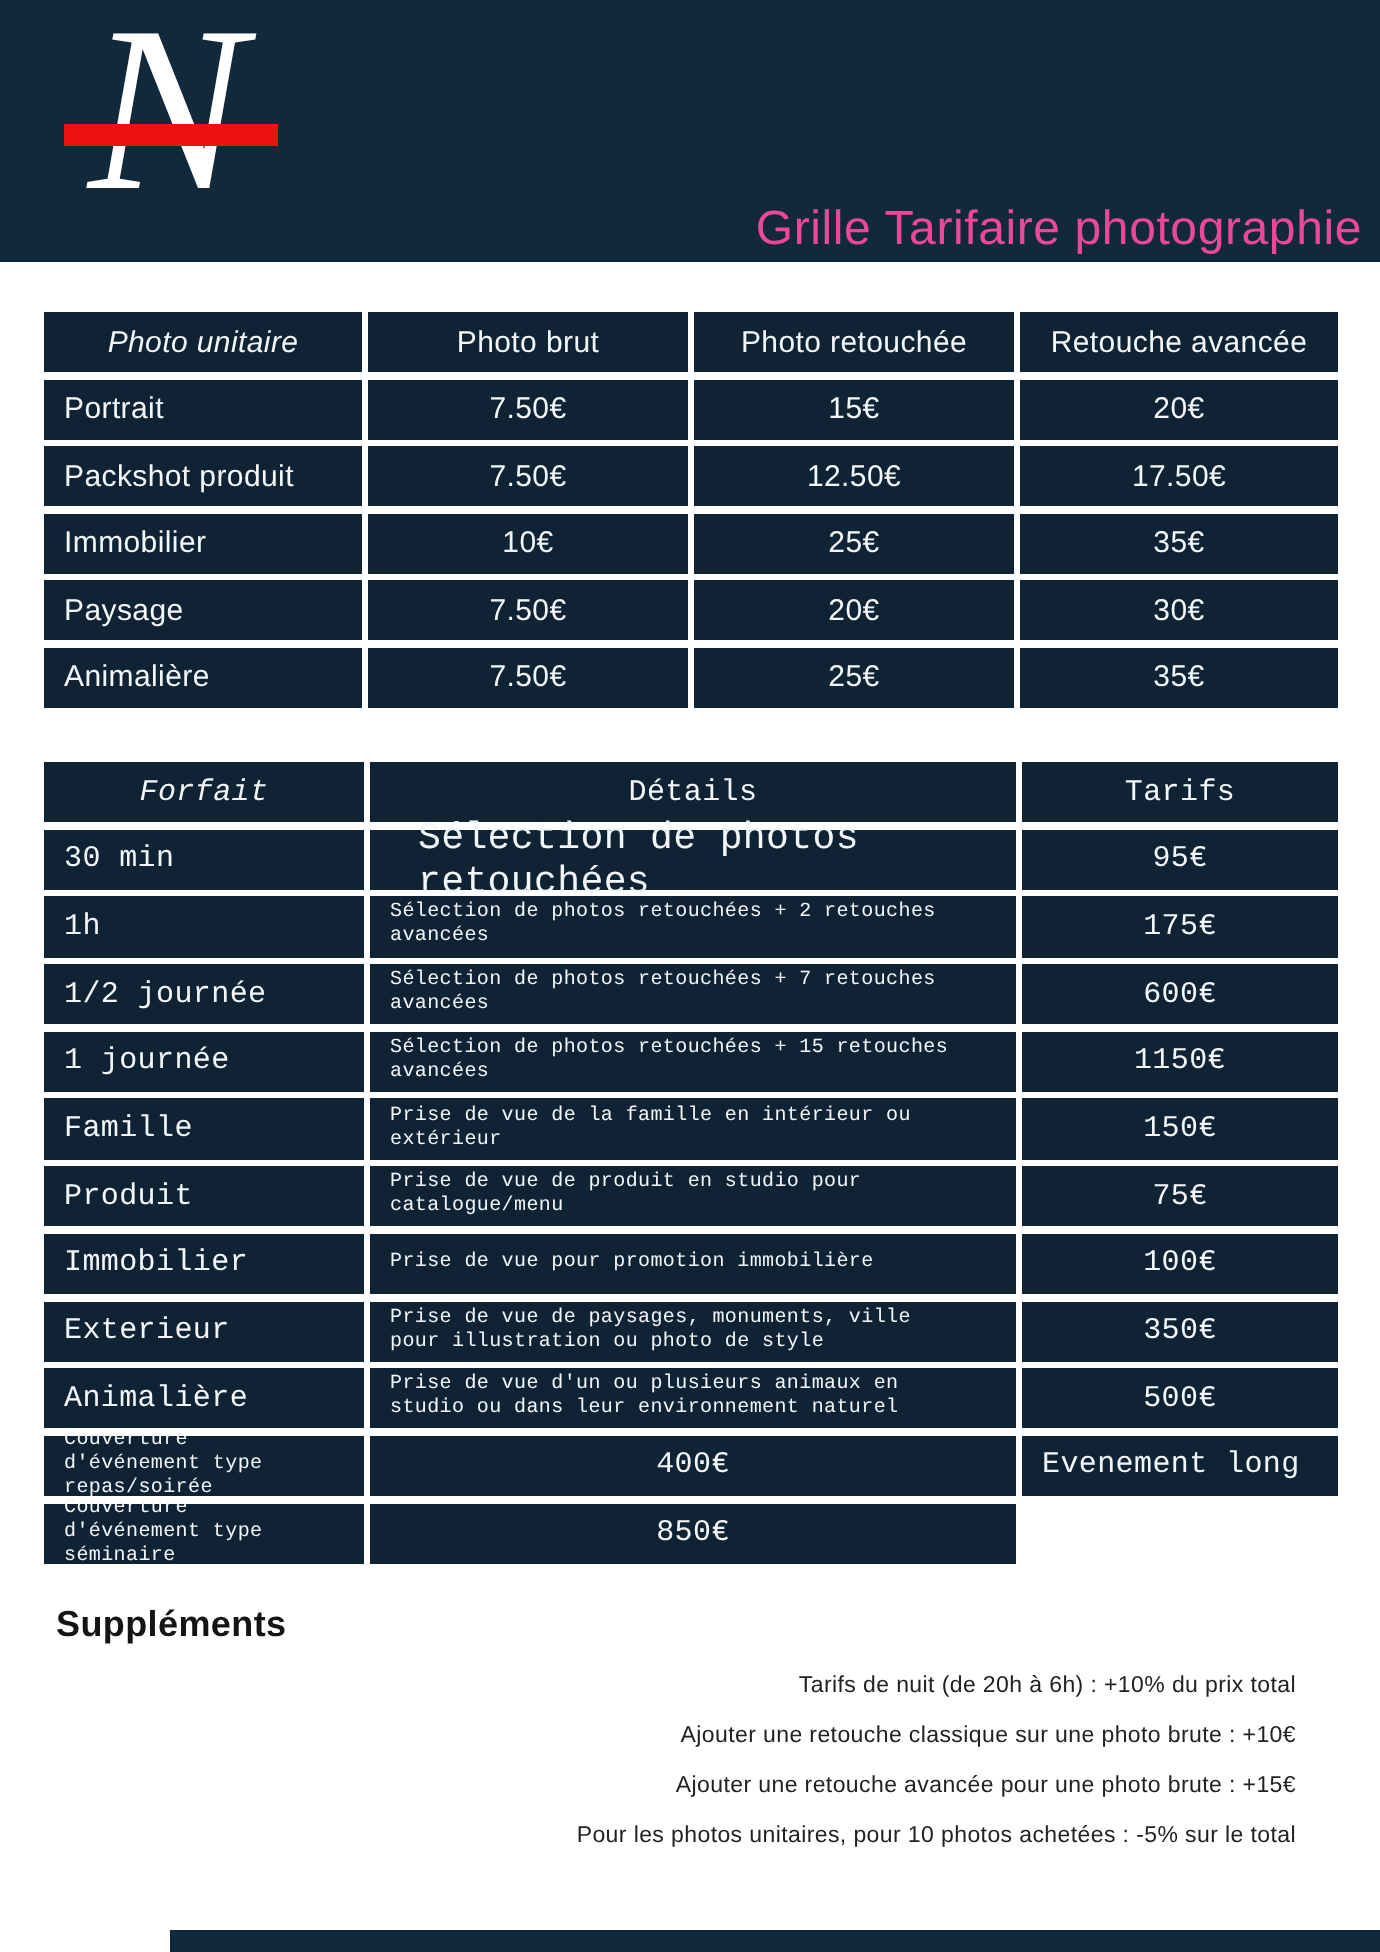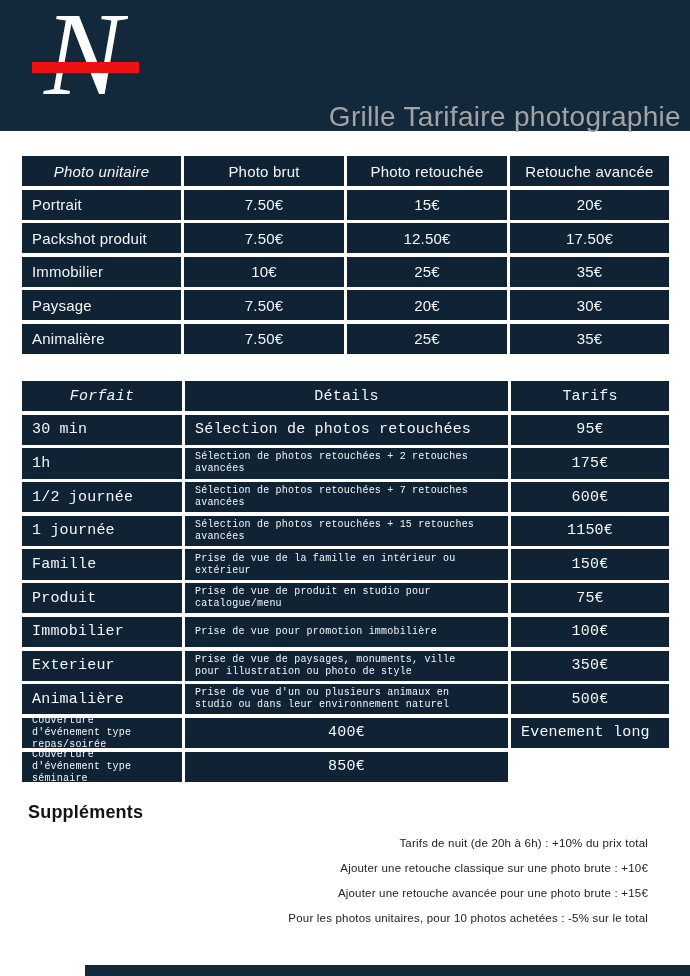--- a/index.html
+++ b/index.html
@@ -11,22 +11,22 @@
   
   .band{position:absolute;left:0;top:0;width:690px;height:131px;background:#12293c;}
   .logo{position:absolute;left:42px;top:10px;width:110px;height:112px;}
   .logo-n{
     position:absolute;left:2px;top:-14px;
     font-family:"Liberation Serif","DejaVu Serif",serif;
     font-style:italic;font-size:118px;line-height:118px;color:#ffffff;
   }
   .logo-bar{position:absolute;left:-10px;top:52px;width:107px;height:11px;background:#ee1111;}
   .page-title{
-    position:absolute;right:9px;top:101px;color:#a3a3a3;
-    font-size:28px;letter-spacing:.3px;white-space:nowrap;
+    position:absolute;right:9px;top:101px;color:#ec4899;
+    font-size:24px;letter-spacing:.3px;white-space:nowrap;
   }
   
   .grid{position:absolute;display:grid;row-gap:3.5px;column-gap:3px;}
   #unit-table{
     left:22px;top:156px;width:647px;
     grid-template-columns:159px 160px 160px 159px;
     grid-auto-rows:30px;
   }
   #package-table{
     left:22px;top:381px;width:647px;
@@ -35,21 +35,21 @@
     font-family:Liberation Mono, monospace;
   }
   .cell{
     background:#0f2335;color:#f3f6f8;display:flex;align-items:center;
     font-size:15px;letter-spacing:.2px;box-sizing:border-box;
   }
   .cell.head{justify-content:center;font-size:15px;}
   .cell.italic{font-style:italic;}
   .cell.label{padding-left:10px;}
   .cell.price{justify-content:center;}
-  .cell.detail-lg{padding-left:10px;font-size:15px;}
+  .cell.detail-lg{padding-left:24px;font-size:19px;}
   .cell.detail-sm{padding-left:10px;padding-right:22px;font-size:10px;line-height:12px;}
   
   .supp-title{
     position:absolute;left:28px;top:802px;color:#141414;
     font-size:18px;font-weight:bold;letter-spacing:.2px;
   }
   .supp-list{position:absolute;left:28px;top:831px;width:620px;text-align:right;}
   .supp-item{color:#222222;font-size:11.5px;line-height:25px;letter-spacing:.2px;}
   
   .footer-bar{position:absolute;left:85px;right:0;bottom:0;height:11px;background:#12293c;}

